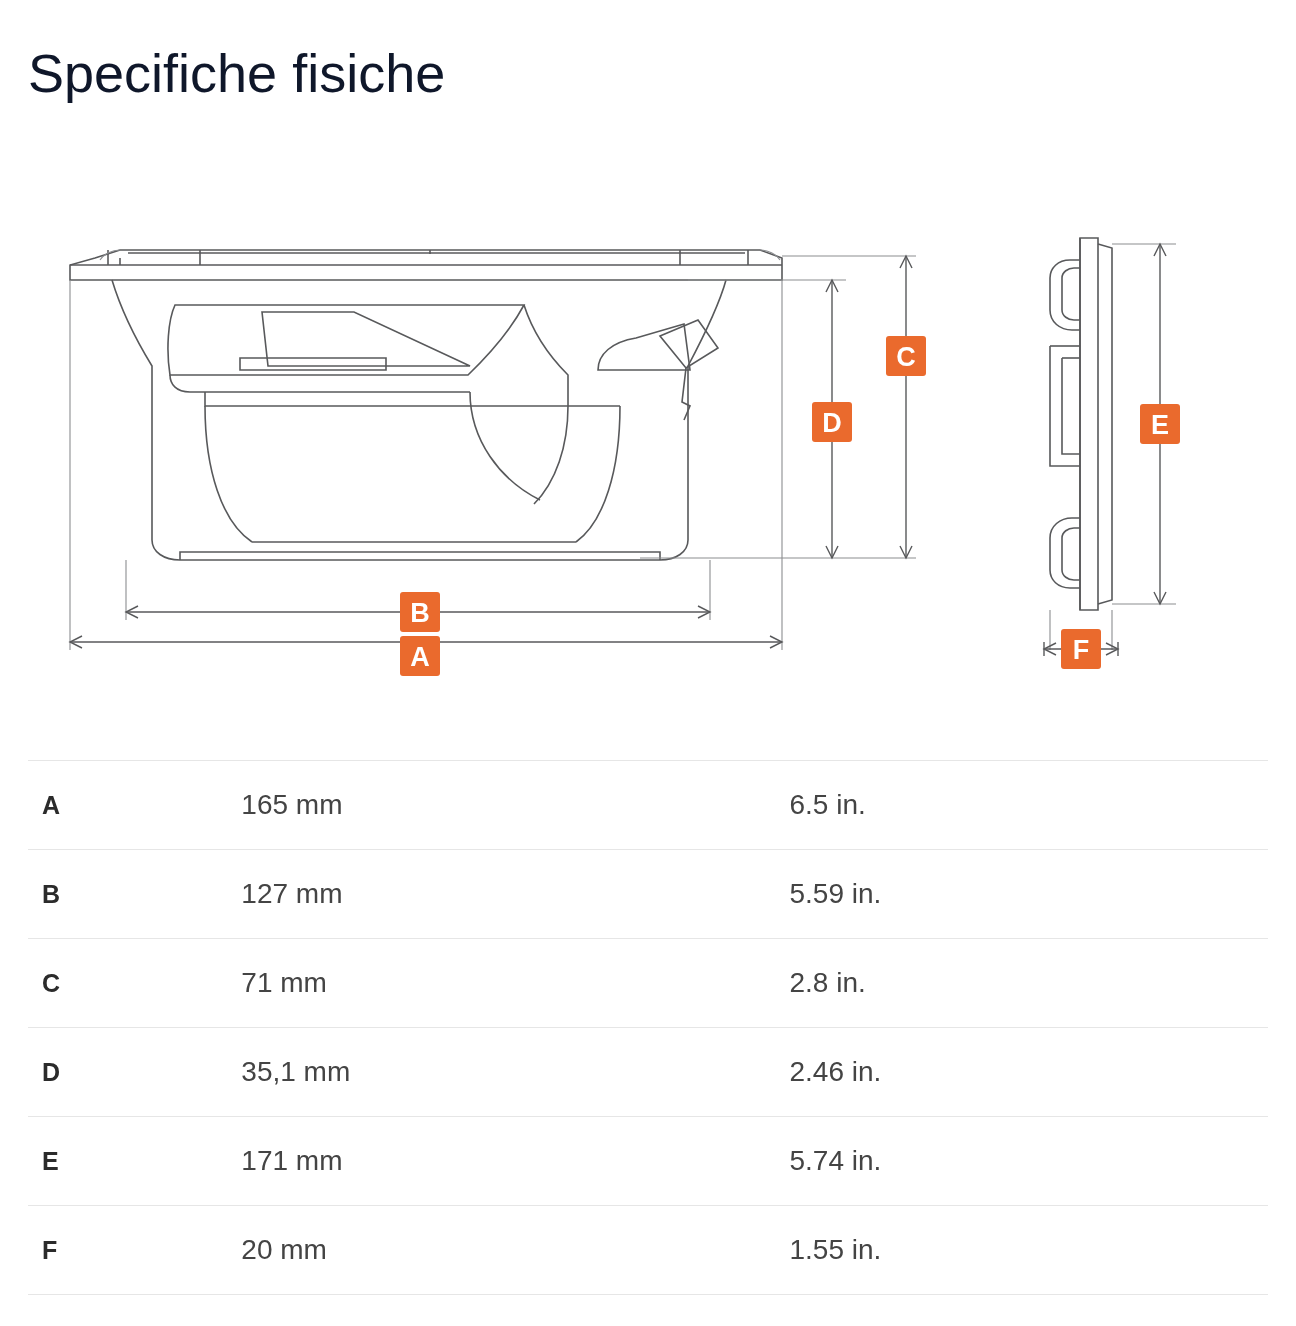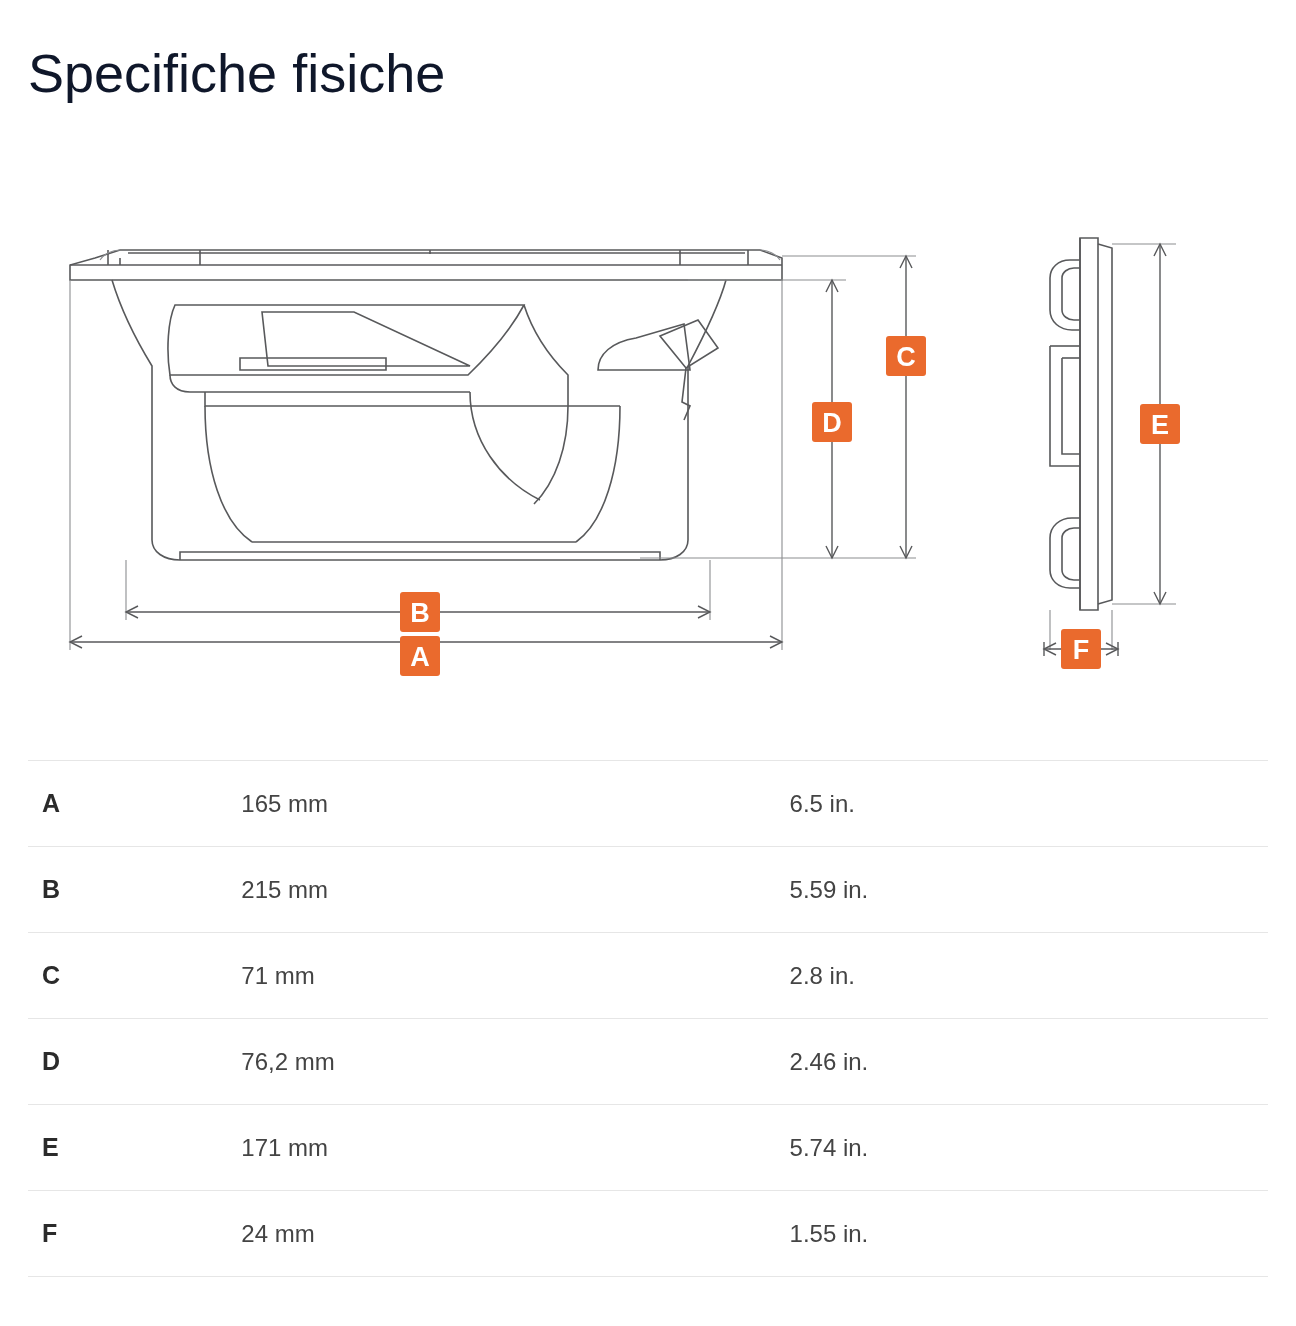--- a/index.html
+++ b/index.html
@@ -43,21 +43,21 @@
     border-collapse: collapse;
   }
   .spec-table tr {
     border-top: 1px solid #e6e6e6;
   }
   .spec-table tr:last-child {
     border-bottom: 1px solid #e6e6e6;
   }
   .spec-table td {
     padding: 28px 0;
-    font-size: 24px;
+    font-size: 28px;
     color: #444444;
     vertical-align: middle;
   }
   .spec-table td.c-key {
     width: 200px;
     font-weight: bold;
     padding-left: 14px;
     font-size: 25px;
     color: #2b2b2b;
   }
@@ -236,37 +236,37 @@
 
 <table class="spec-table">
   <tbody>
     <tr>
       <td class="c-key">A</td>
       <td class="c-mm">165 mm</td>
       <td class="c-in">6.5 in.</td>
     </tr>
     <tr>
       <td class="c-key">B</td>
-      <td class="c-mm">215 mm</td>
+      <td class="c-mm">127 mm</td>
       <td class="c-in">5.59 in.</td>
     </tr>
     <tr>
       <td class="c-key">C</td>
       <td class="c-mm">71 mm</td>
       <td class="c-in">2.8 in.</td>
     </tr>
     <tr>
       <td class="c-key">D</td>
-      <td class="c-mm">76,2 mm</td>
+      <td class="c-mm">35,1 mm</td>
       <td class="c-in">2.46 in.</td>
     </tr>
     <tr>
       <td class="c-key">E</td>
       <td class="c-mm">171 mm</td>
       <td class="c-in">5.74 in.</td>
     </tr>
     <tr>
       <td class="c-key">F</td>
-      <td class="c-mm">24 mm</td>
+      <td class="c-mm">20 mm</td>
       <td class="c-in">1.55 in.</td>
     </tr>
   </tbody>
 </table>
 
 </body></html>

